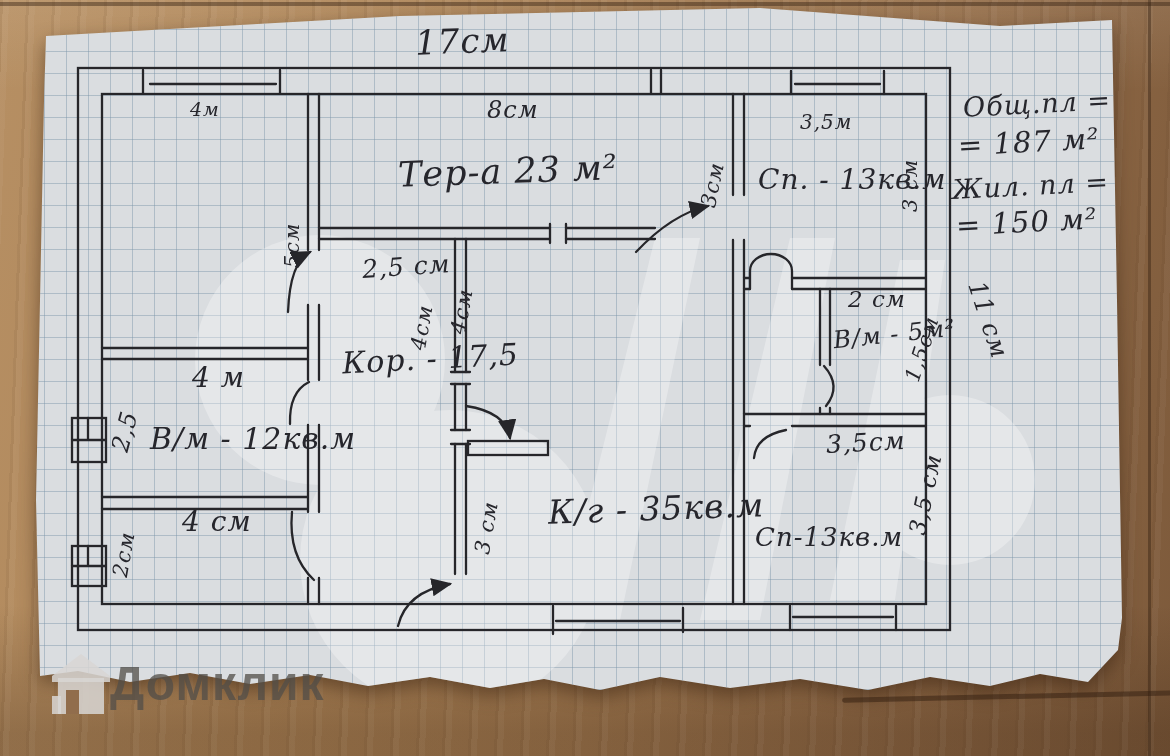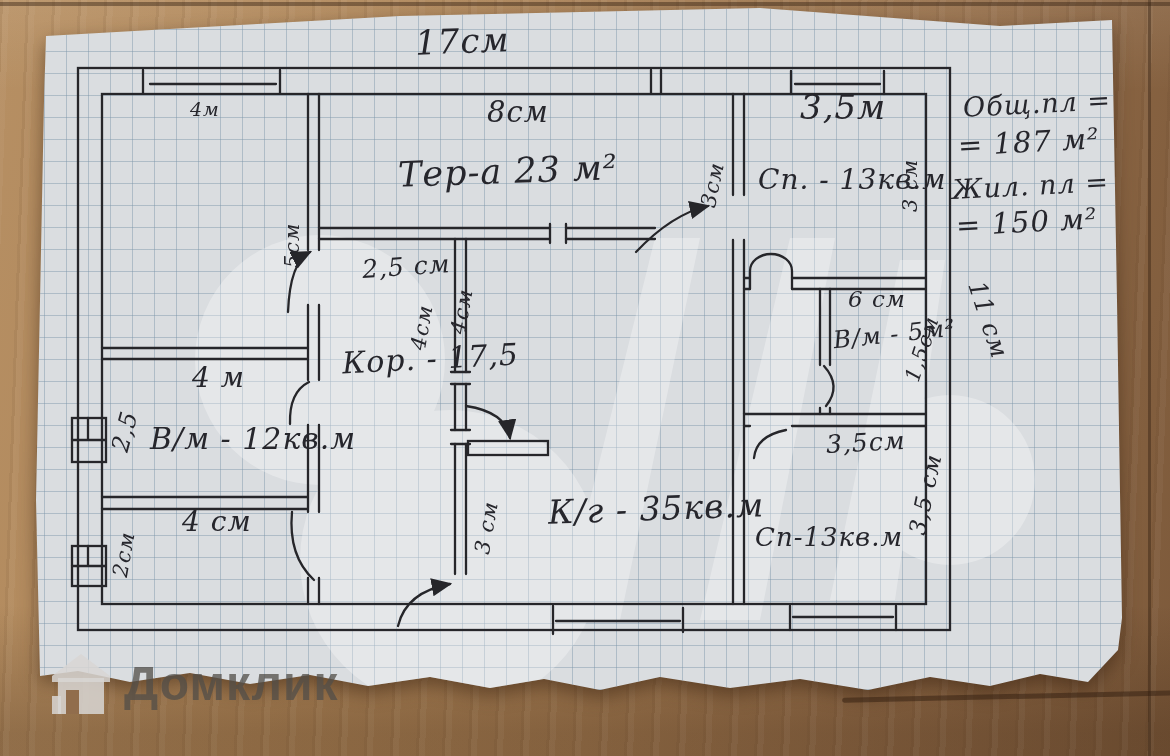--- a/index.html
+++ b/index.html
@@ -24,21 +24,21 @@
     background:
       repeating-linear-gradient(90deg,rgba(122,148,168,.45) 0 1px,transparent 1px 22px),
       repeating-linear-gradient(0deg,rgba(122,148,168,.45) 0 1px,transparent 1px 22px);}
   svg.plan{position:absolute;inset:0;}
   
   .hw{position:absolute;font-family:"DejaVu Serif",serif;font-style:italic;color:#26262c;
       white-space:nowrap;line-height:1;letter-spacing:1px;}
   
   .wm-agency{position:absolute;left:296px;top:224px;font-family:"Liberation Sans",sans-serif;
     font-weight:800;font-size:74px;letter-spacing:12px;color:rgba(82,82,85,.50);}
-  .wm-dom{position:absolute;left:52px;top:652px;display:flex;align-items:center;gap:14px;}
+  .wm-dom{position:absolute;left:52px;top:652px;display:flex;align-items:center;}
   .wm-dom .txt{font-family:"Liberation Sans",sans-serif;font-weight:700;font-size:48px;
     color:rgba(82,77,72,.75);letter-spacing:1px;}
   .ghost{position:absolute;inset:0;pointer-events:none;}
 </style>
 </head>
 <body>
 
 <div id="scene">
   <div class="grain"></div>
   <div class="seam h" style="top:2px"></div>
@@ -110,24 +110,24 @@
             <path d="M398,626 Q406,592 450,584" marker-end="url(#ah)"></path>
             <path d="M824,366 Q842,386 826,406"></path>
             <path d="M754,458 Q756,436 786,430"></path>
           </g>
         </g>
       </svg>
 
       <div class="hw" style="left:415px;top:24px;font-size:34px;transform:rotate(-2deg)">17см</div>
       <div class="hw" style="left:190px;top:100px;font-size:19px">4м</div>
       <div class="hw" style="left:282px;top:268px;font-size:21px;transform:rotate(-90deg);transform-origin:left top">5см</div>
-      <div class="hw" style="left:487px;top:98px;font-size:29px">8см</div>
+      <div class="hw" style="left:487px;top:98px;font-size:24px">8см</div>
       <div class="hw" style="left:398px;top:154px;font-size:35px;transform:rotate(-2deg)">Тер-а  23 м²</div>
       <div class="hw" style="left:698px;top:205px;font-size:21px;transform:rotate(-78deg);transform-origin:left top">3см</div>
-      <div class="hw" style="left:800px;top:90px;font-size:34px">3,5м</div>
+      <div class="hw" style="left:800px;top:112px;font-size:20px">3,5м</div>
       <div class="hw" style="left:758px;top:166px;font-size:28px">Сп. - 13кв.м</div>
       <div class="hw" style="left:900px;top:212px;font-size:21px;transform:rotate(-90deg);transform-origin:left top">3 см</div>
 
       <div class="hw" style="left:963px;top:90px;font-size:27px;transform:rotate(-3deg)">Общ.пл =</div>
       <div class="hw" style="left:958px;top:128px;font-size:29px;transform:rotate(-3deg)">= 187 м²</div>
       <div class="hw" style="left:952px;top:172px;font-size:27px;transform:rotate(-3deg)">Жил. пл =</div>
       <div class="hw" style="left:956px;top:208px;font-size:29px;transform:rotate(-3deg)">= 150 м²</div>
       <div class="hw" style="left:988px;top:278px;font-size:25px;transform:rotate(72deg);transform-origin:left top">11 см</div>
 
       <div class="hw" style="left:362px;top:254px;font-size:25px;transform:rotate(-4deg)">2,5 см</div>
@@ -138,21 +138,21 @@
       <div class="hw" style="left:192px;top:364px;font-size:28px">4 м</div>
       <div class="hw" style="left:150px;top:424px;font-size:30px">В/м - 12кв.м</div>
       <div class="hw" style="left:108px;top:448px;font-size:24px;transform:rotate(-75deg);transform-origin:left top">2,5</div>
 
       <div class="hw" style="left:182px;top:508px;font-size:28px">4 см</div>
       <div class="hw" style="left:110px;top:575px;font-size:21px;transform:rotate(-80deg);transform-origin:left top">2см</div>
 
       <div class="hw" style="left:548px;top:492px;font-size:33px;transform:rotate(-2deg)">К/г - 35кв.м</div>
       <div class="hw" style="left:472px;top:552px;font-size:21px;transform:rotate(-80deg);transform-origin:left top">3 см</div>
 
-      <div class="hw" style="left:848px;top:288px;font-size:23px">6 см</div>
+      <div class="hw" style="left:848px;top:288px;font-size:23px">2 см</div>
       <div class="hw" style="left:833px;top:322px;font-size:24px;transform:rotate(-6deg)">В/м - 5м²</div>
       <div class="hw" style="left:902px;top:378px;font-size:21px;transform:rotate(-72deg);transform-origin:left top">1,5см</div>
 
       <div class="hw" style="left:826px;top:430px;font-size:25px;transform:rotate(-3deg)">3,5см</div>
       <div class="hw" style="left:755px;top:524px;font-size:26px">Сп-13кв.м</div>
       <div class="hw" style="left:906px;top:532px;font-size:23px;transform:rotate(-78deg);transform-origin:left top">3,5 см</div>
 
     </div>
   </div>
 

